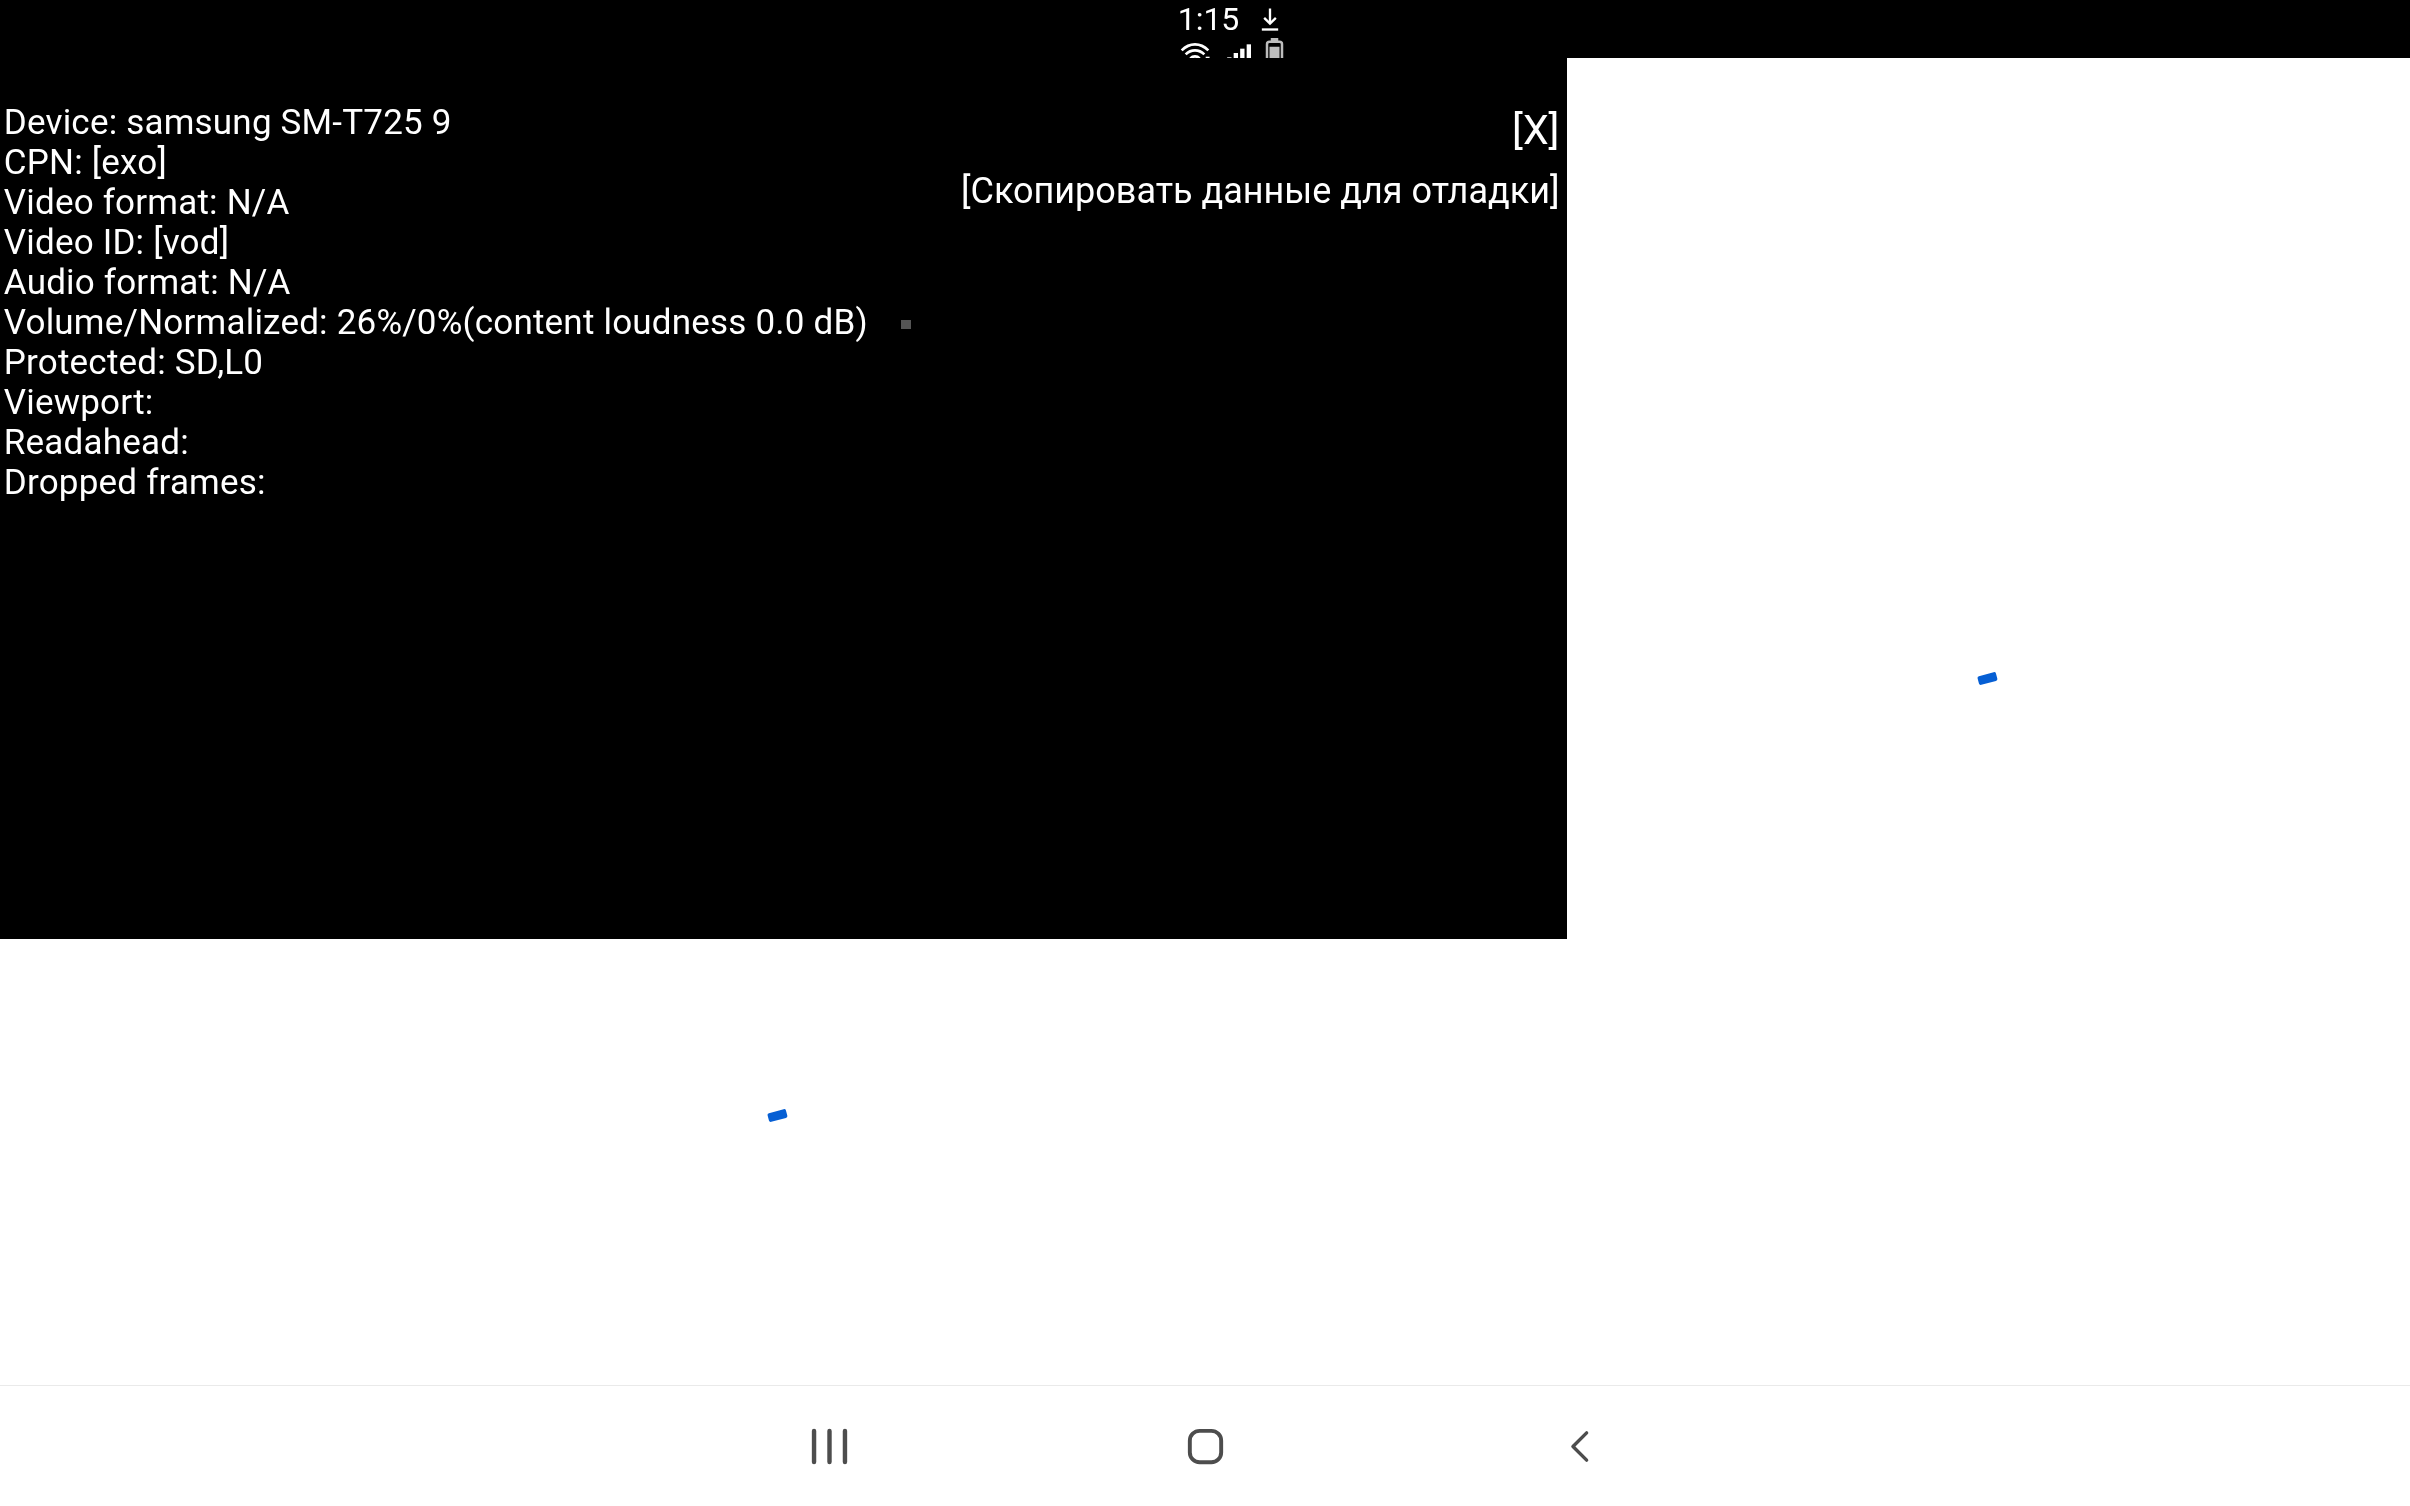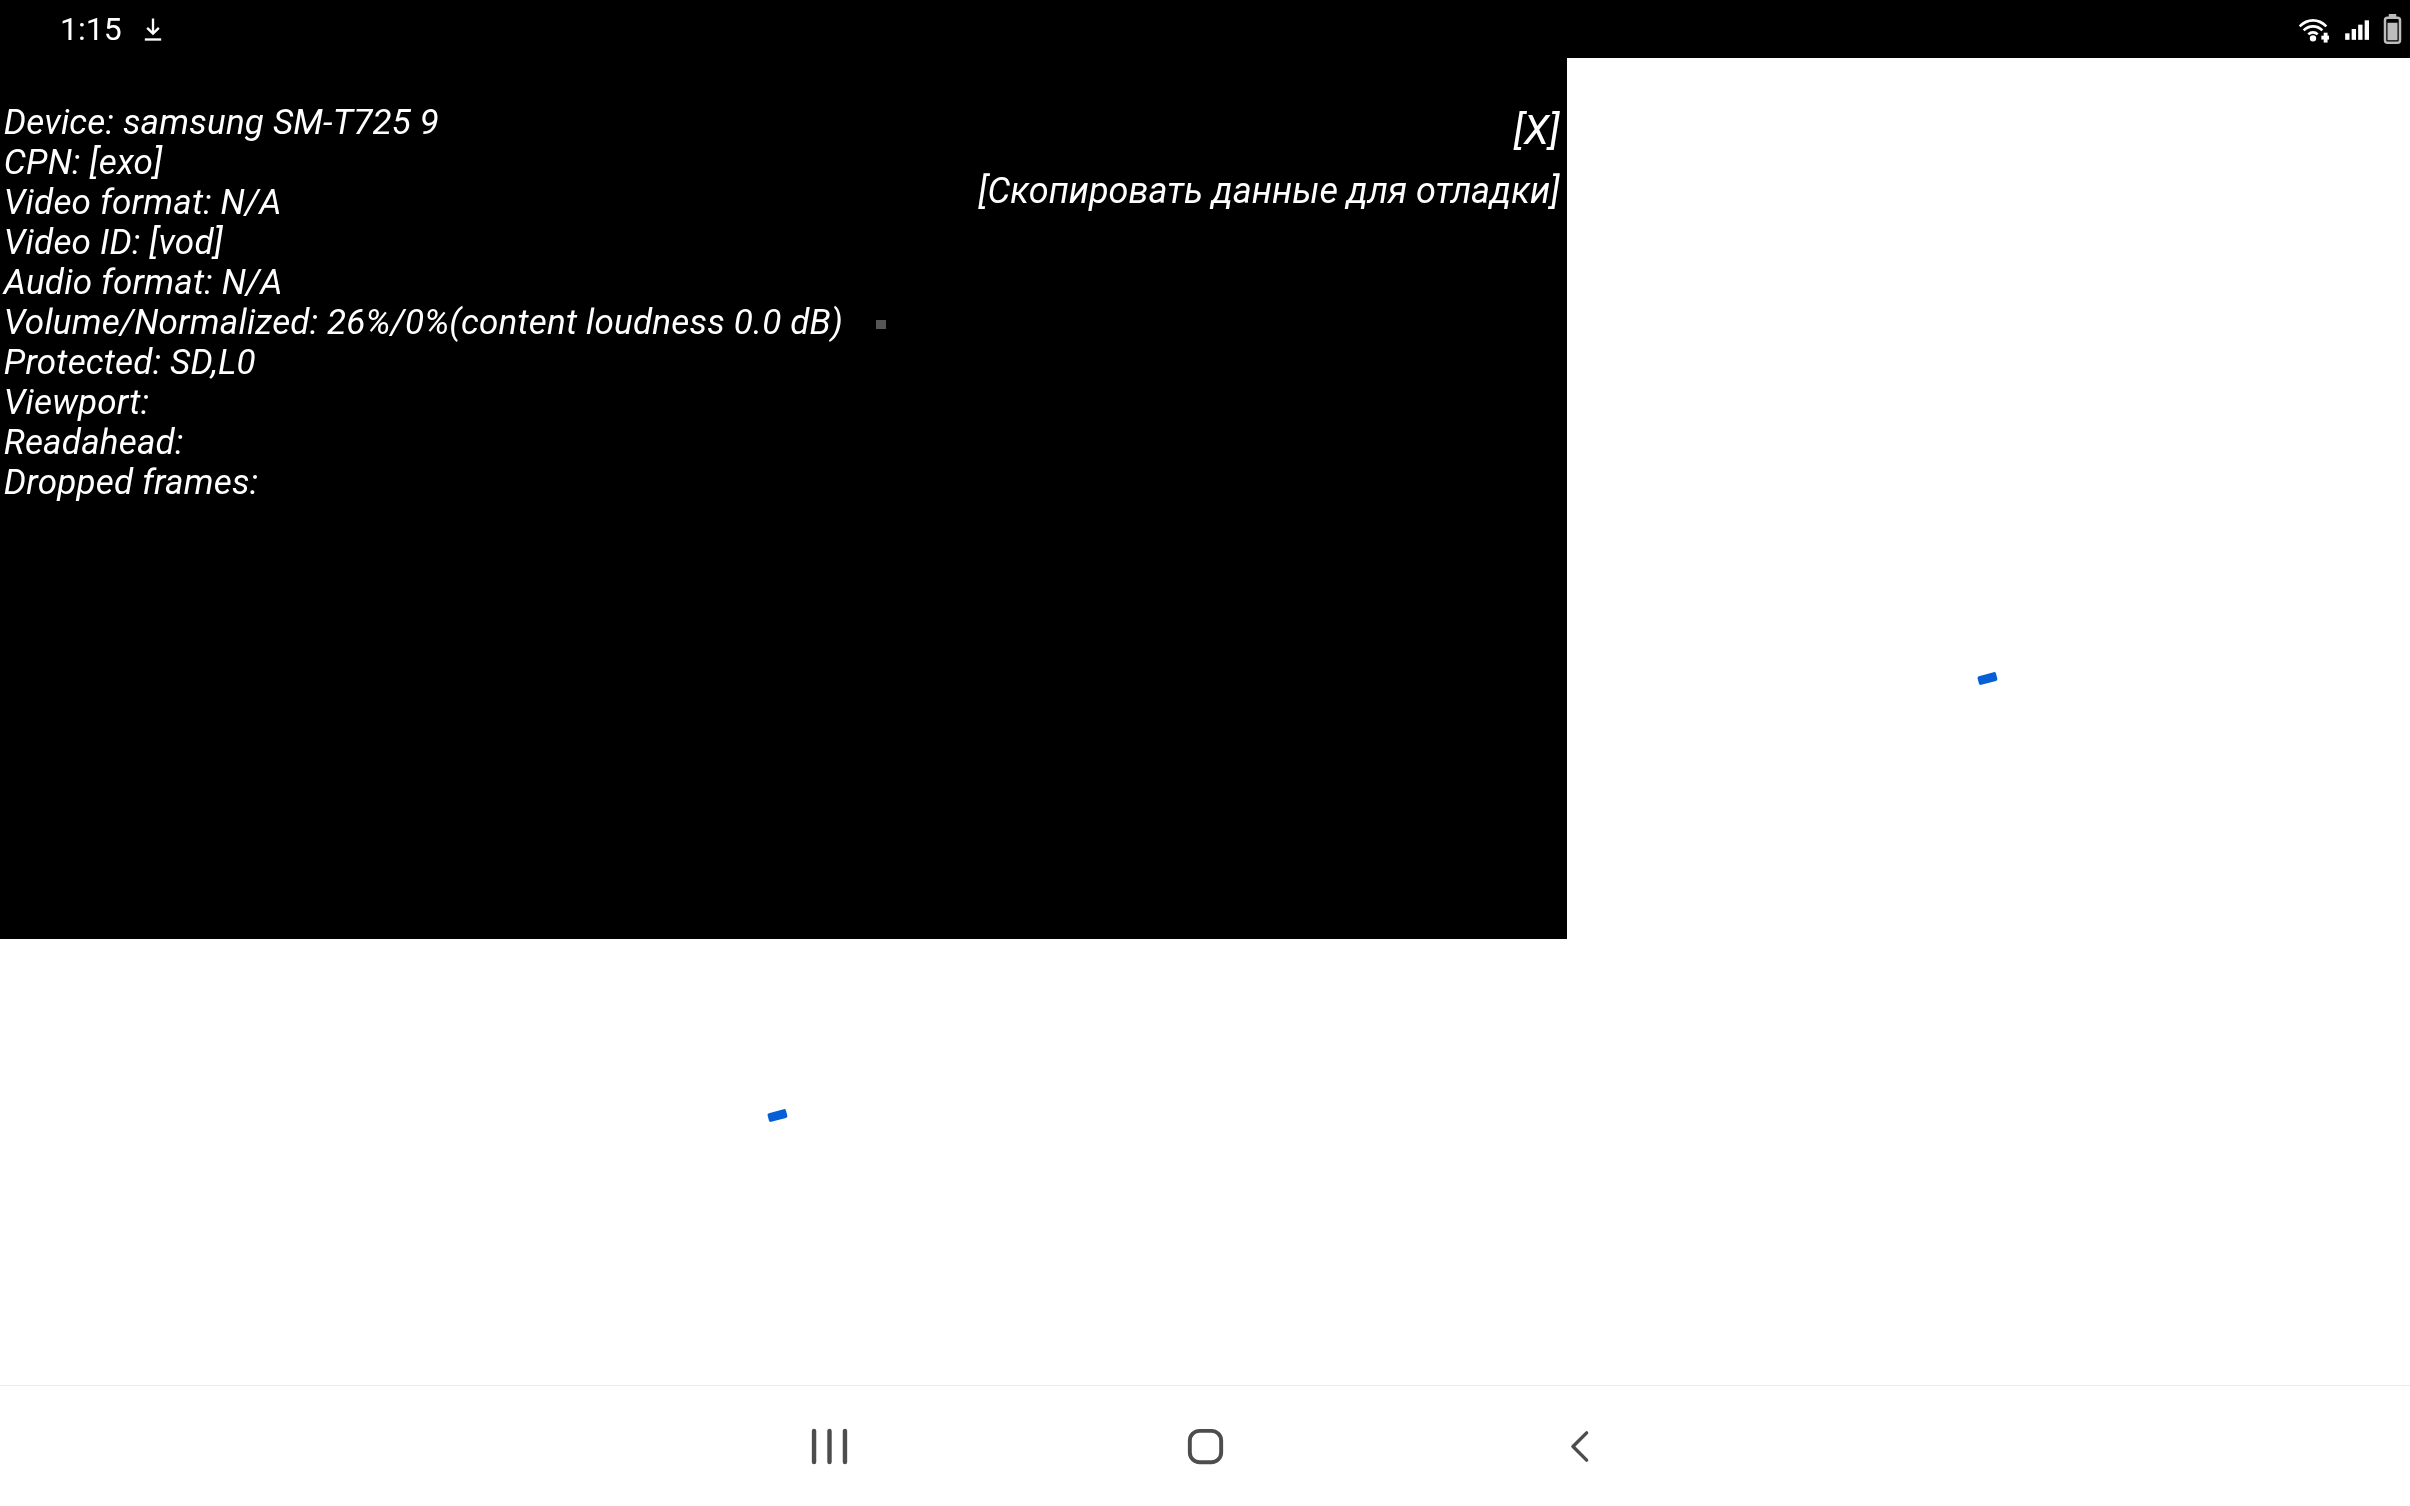--- a/index.html
+++ b/index.html
@@ -17,41 +17,41 @@
     width: 100%;
     height: 58px;
     background: #000000;
     color: #ffffff;
     display: flex;
     align-items: center;
     justify-content: space-between;
     padding: 0 9px 0 60px;
     font-size: 32px;
     font-weight: 400;
+    flex-direction: column;
   }
   .status-left { display: flex; align-items: center; gap: 17px; }
   .status-right { display: flex; align-items: center; gap: 13px; }
   .status-icon { display: inline-flex; align-items: center; }
 
   
   .content {
     width: 100%;
     height: 1326px; 
     display: flex;
     flex-direction: row;
     background: #ffffff;
   }
 
   .video-pane {
     width: 1567px;
     height: 881px;
     background: #000000;
     color: #ffffff;
     position: relative;
-    font-style: italic;
   }
 
   .debug-overlay {
     position: absolute;
     top: 45px;
     left: 3.8px;
     font-size: 35px;
     line-height: 40px;
     font-weight: 400;
     letter-spacing: 0.2px;

